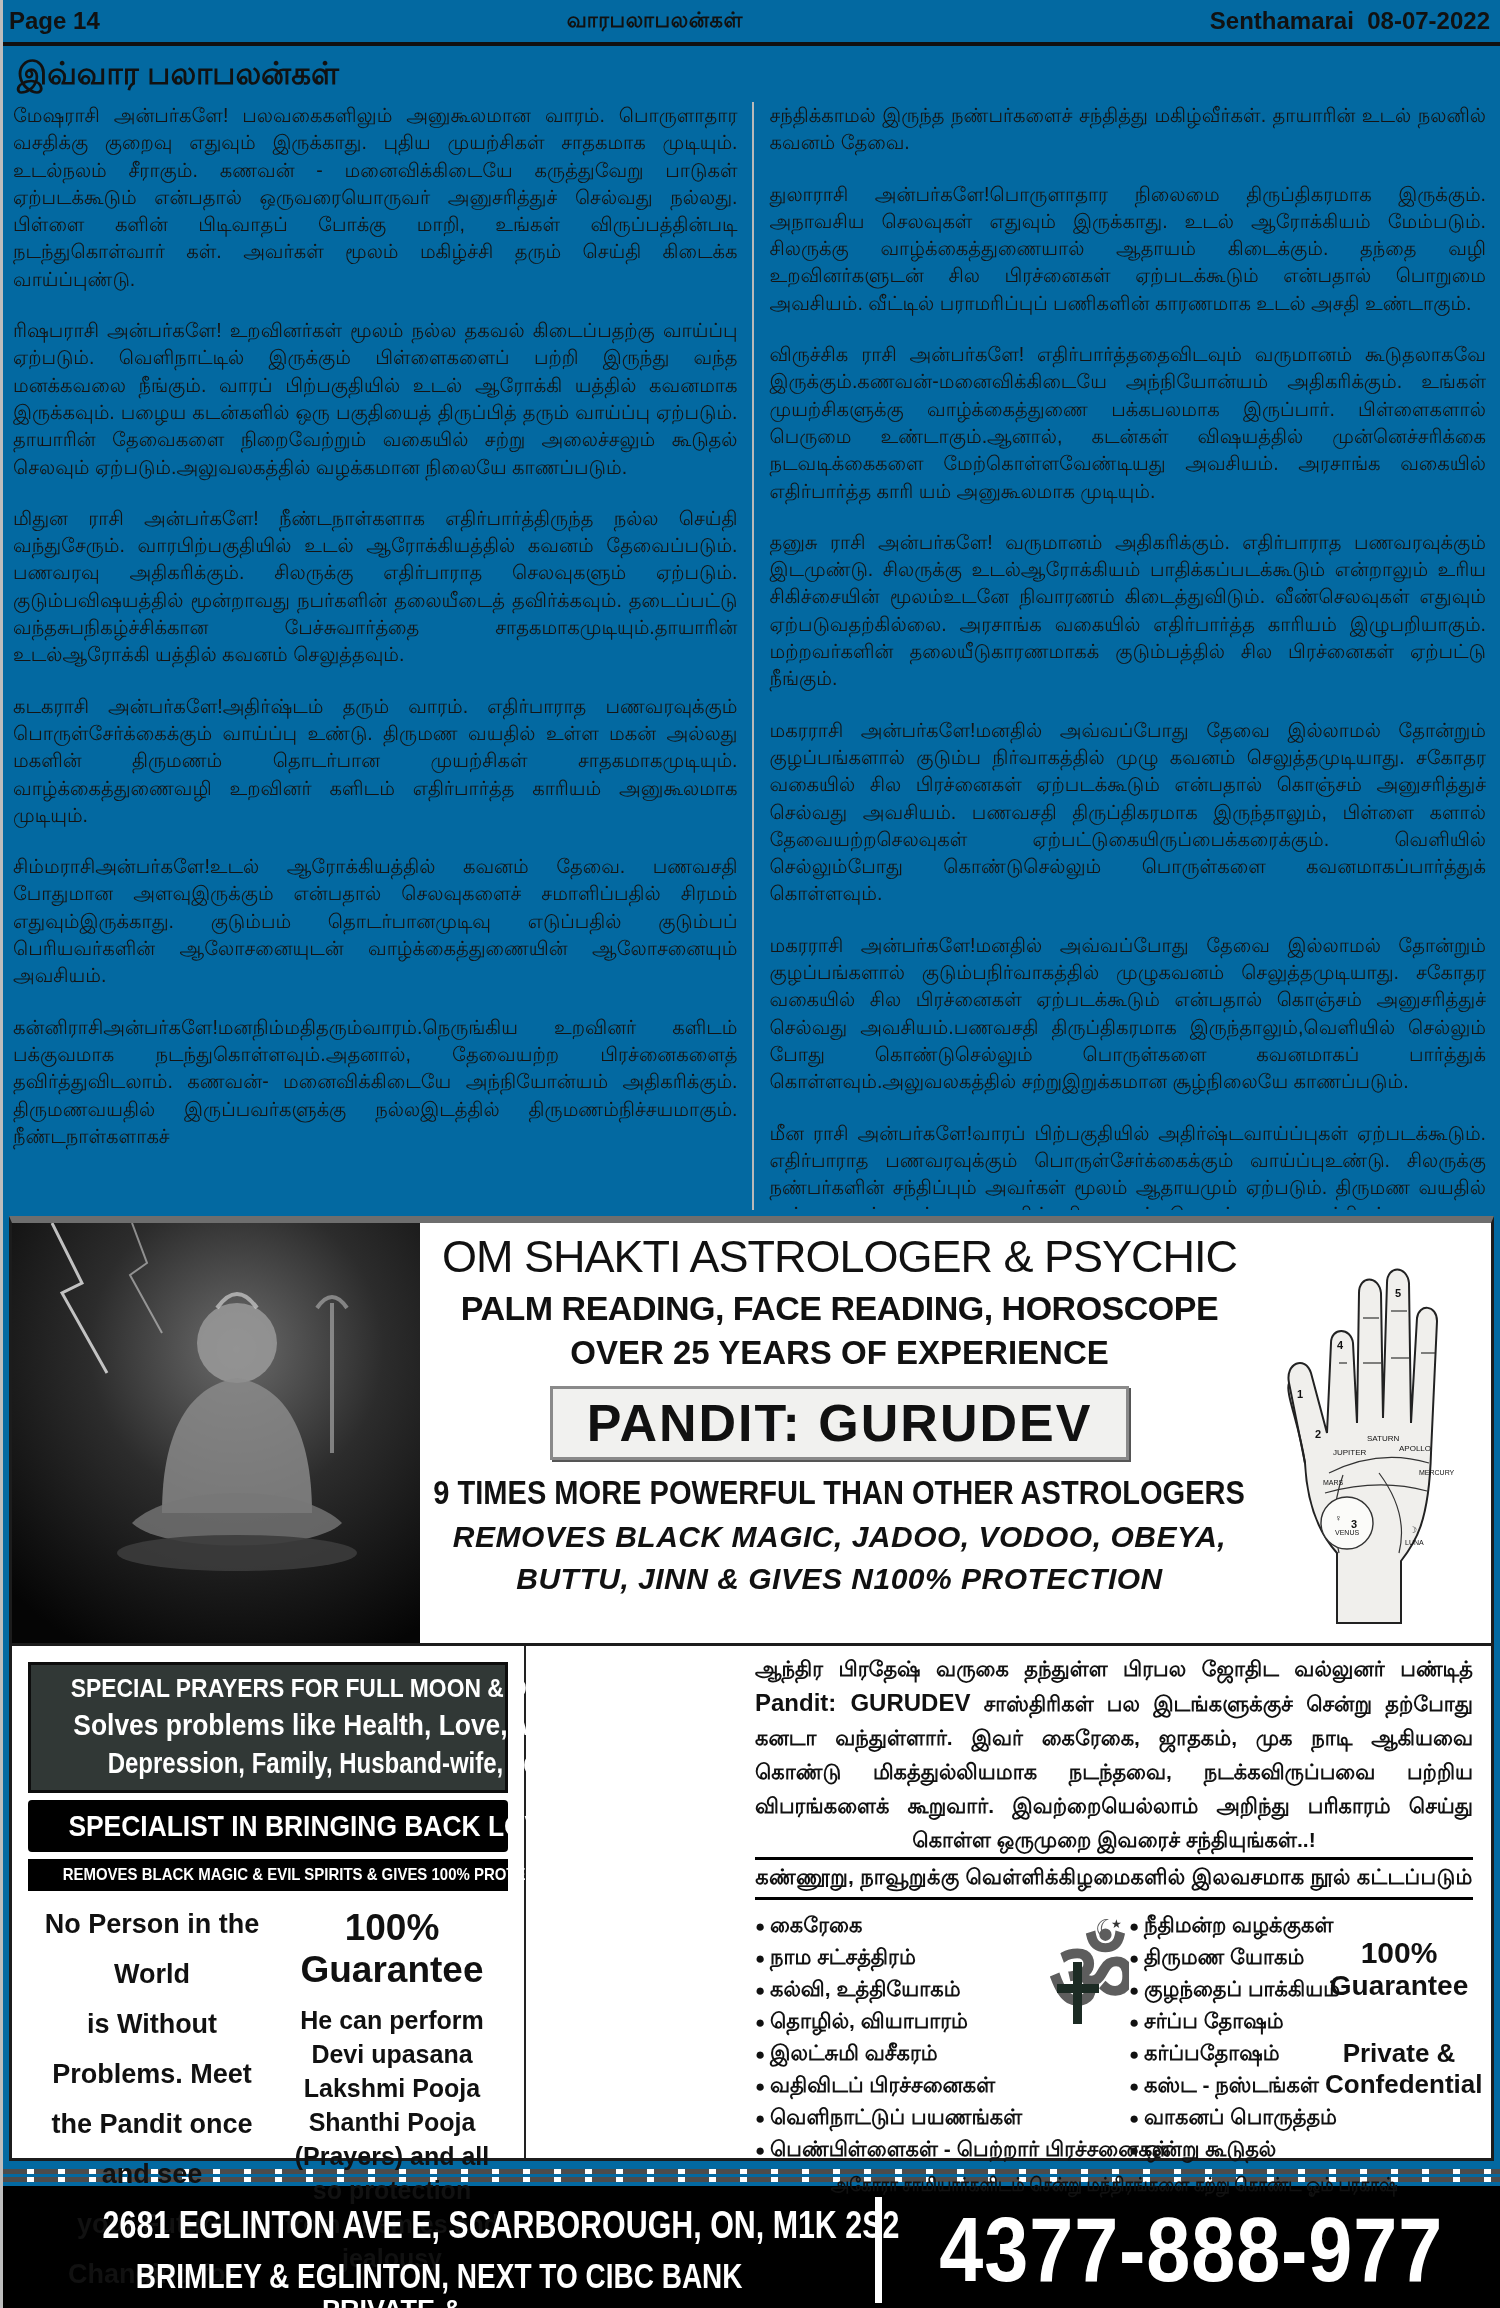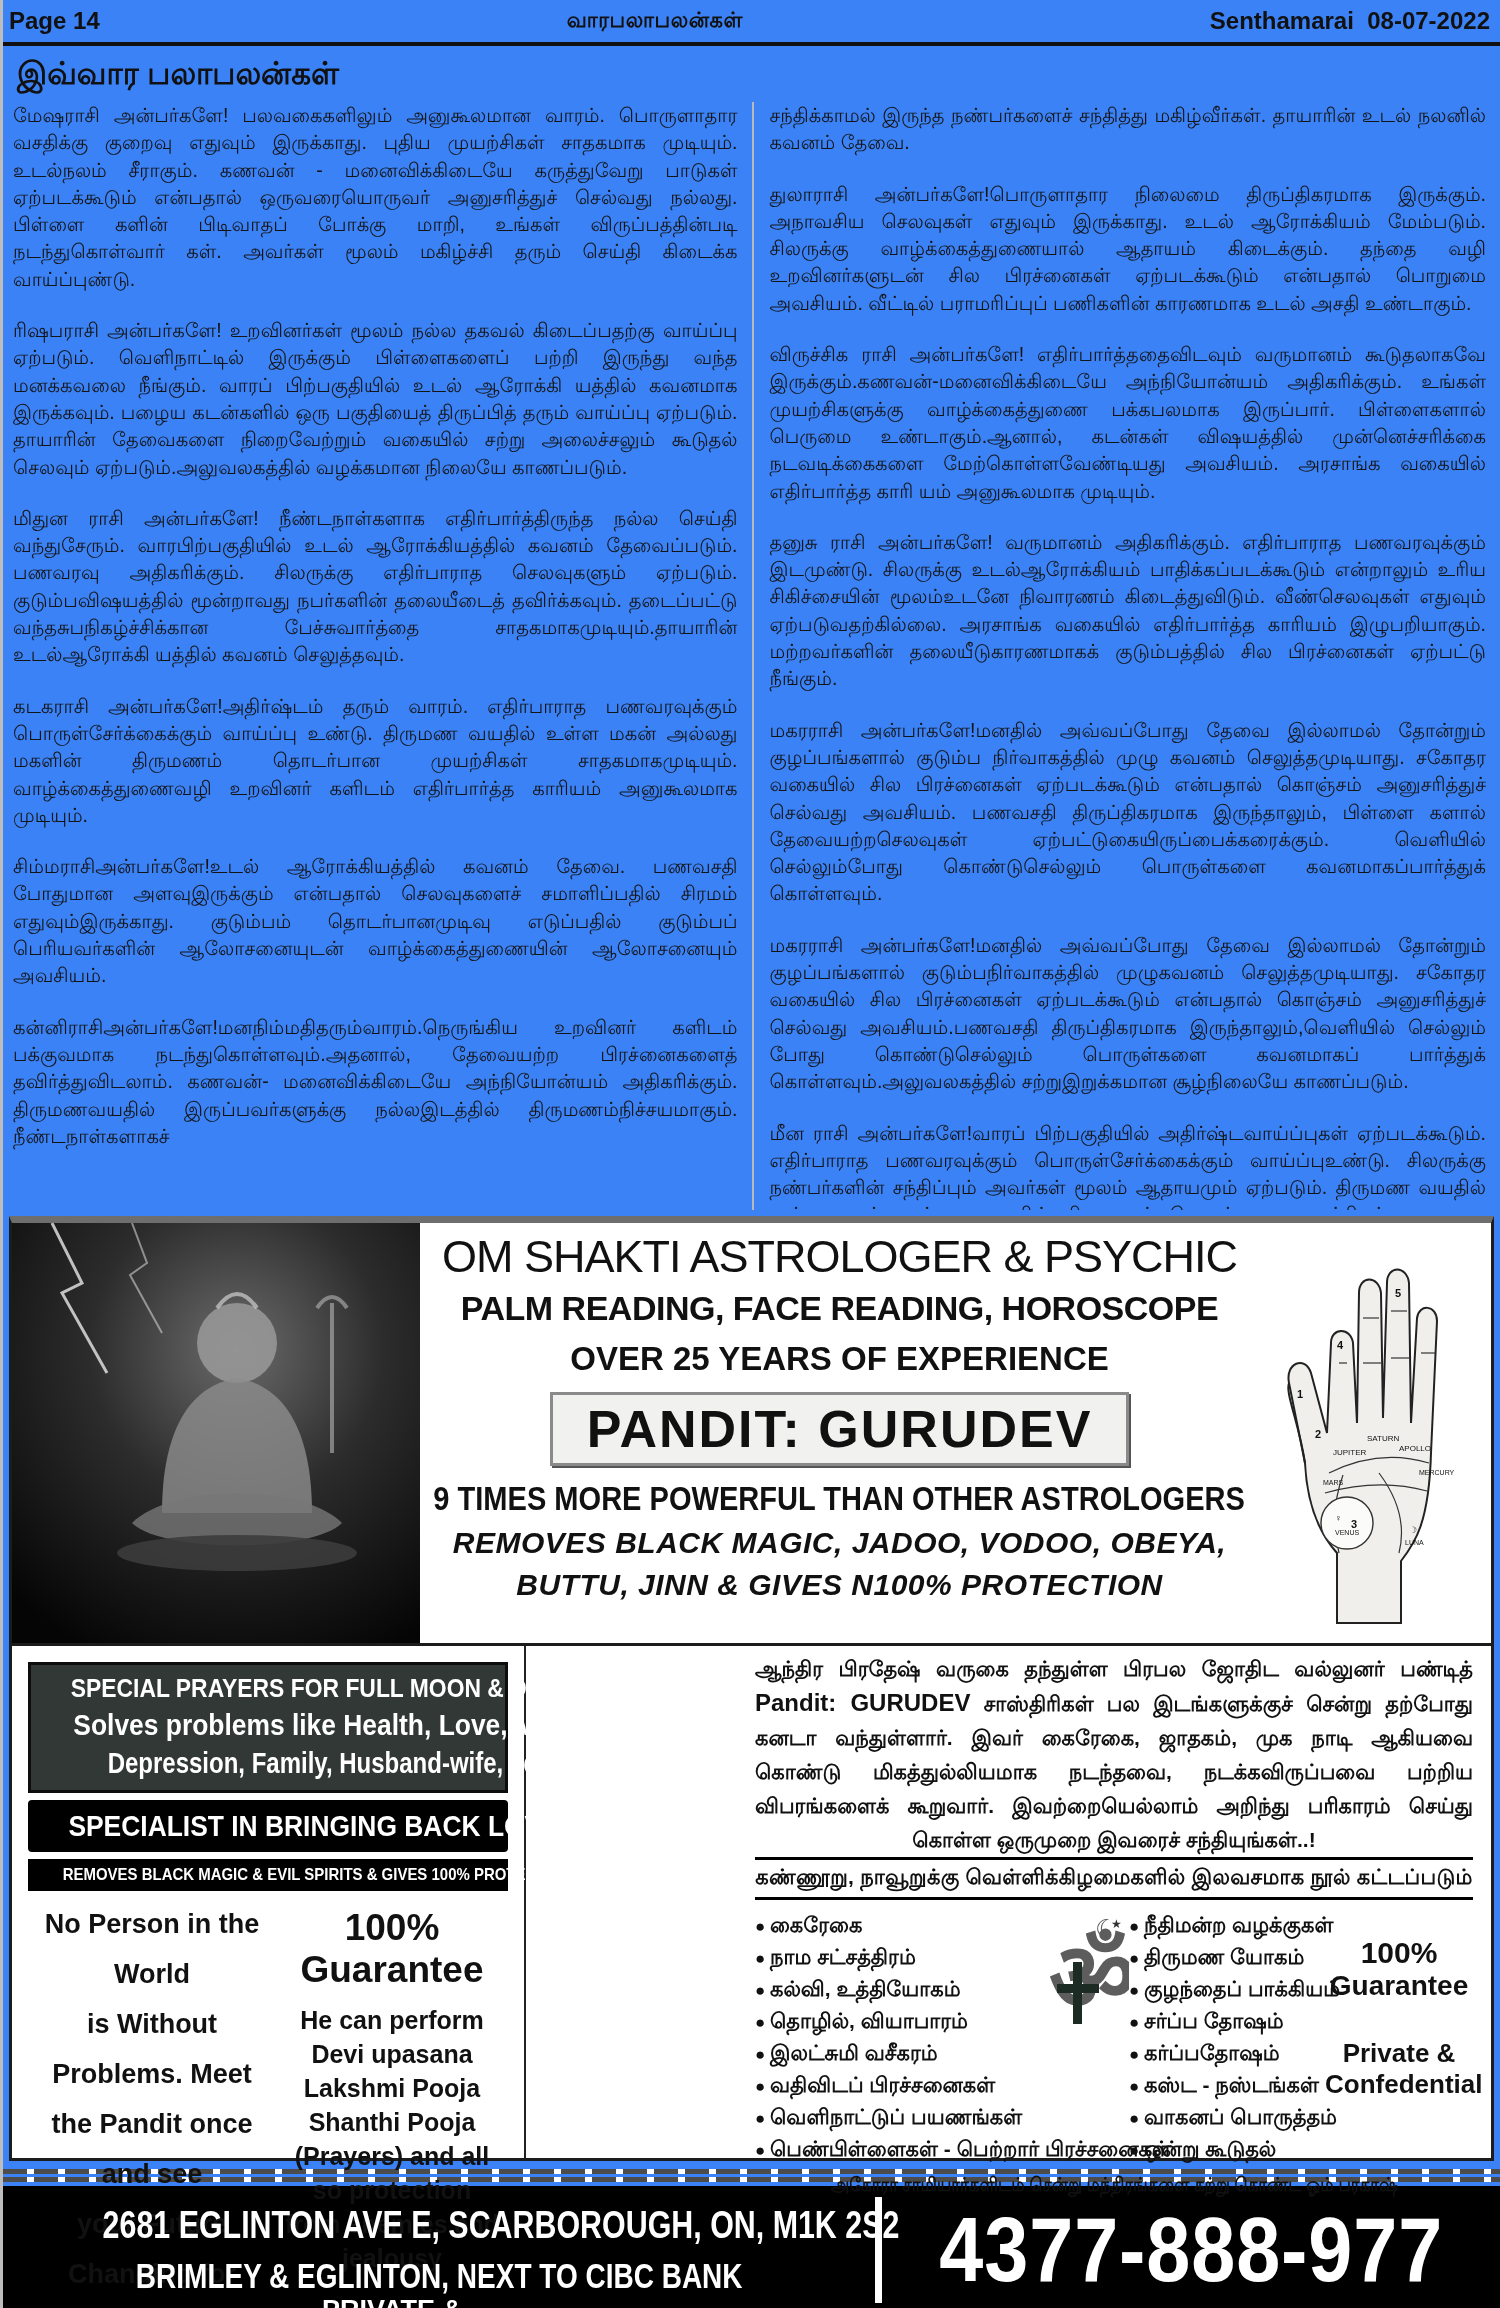--- a/index.html
+++ b/index.html
@@ -1,20 +1,20 @@
 <!DOCTYPE html>
 <html><head>
 <meta charset="utf-8">
 <style>
   html,body{margin:0;padding:0;}
   body{
     width:1500px;height:2308px;background:#ffffff;color:#111;
     font-family:"Liberation Sans", sans-serif;overflow:hidden;position:relative;
   }
-  .page{width:1500px;height:2308px;border-left:3px solid #bdbdbd;box-sizing:border-box;background:#3b82f6;}
+  .page{width:1500px;height:2308px;border-left:3px solid #bdbdbd;box-sizing:border-box;background:#0369a1;}
 
   
   .hdr{display:flex;align-items:center;justify-content:space-between;height:38px;padding:2px 10px 0 6px;}
   .hdr .pg{font-size:24px;font-weight:800;}
   .hdr .ctr{font-size:21px;font-weight:600;letter-spacing:.5px;}
   .hdr .right{font-size:24px;font-weight:800;}
   .hdr-rule{height:4px;background:#111;margin:2px 0 0 0;}
 
   .sec-title{font-size:31px;font-weight:600;margin:10px 0 6px 14px;}
 
@@ -31,21 +31,21 @@
   .ad{margin:6px 6px 0 6px;border:3px solid #1c1c1c;border-top:7px solid #6e6e6e;background:#fff;}
   .ad-top{display:flex;height:420px;}
   .shiva{width:408px;flex:0 0 408px;background:#000;}
   .shiva svg{display:block;width:100%;height:100%;}
   .ad-center{flex:1;display:flex;flex-direction:column;align-items:center;padding-top:8px;min-width:0;}
   .palm{width:232px;flex:0 0 232px;background:#fff;}
   .palm svg{display:block;width:100%;height:100%;}
 
   .h-main{font-size:45px;font-weight:400;letter-spacing:-1px;white-space:nowrap;}
   .h-sub{font-size:34px;font-weight:900;letter-spacing:-.5px;margin-top:6px;white-space:nowrap;}
-  .h-exp{font-size:33px;font-weight:900;margin-top:12px;white-space:nowrap;}
+  .h-exp{font-size:33px;font-weight:900;margin-top:6px;white-space:nowrap;}
   .pandit-box{
     margin-top:14px;background:#f1f1ef;border:3px solid #8a8a8a;box-shadow:2px 2px 0 #555;
     padding:4px 34px;font-size:52px;font-weight:800;letter-spacing:2px;white-space:nowrap;
   }
   .h-power{font-size:33px;font-weight:900;margin-top:14px;white-space:nowrap;}
   .h-it{font-size:30px;font-weight:600;font-style:italic;margin-top:8px;white-space:nowrap;letter-spacing:.5px;}
 
   .condense{display:inline-block;transform:scaleX(.88);transform-origin:center;white-space:nowrap;}
   .condense80{display:inline-block;transform:scaleX(.8);transform-origin:center;white-space:nowrap;}
 

